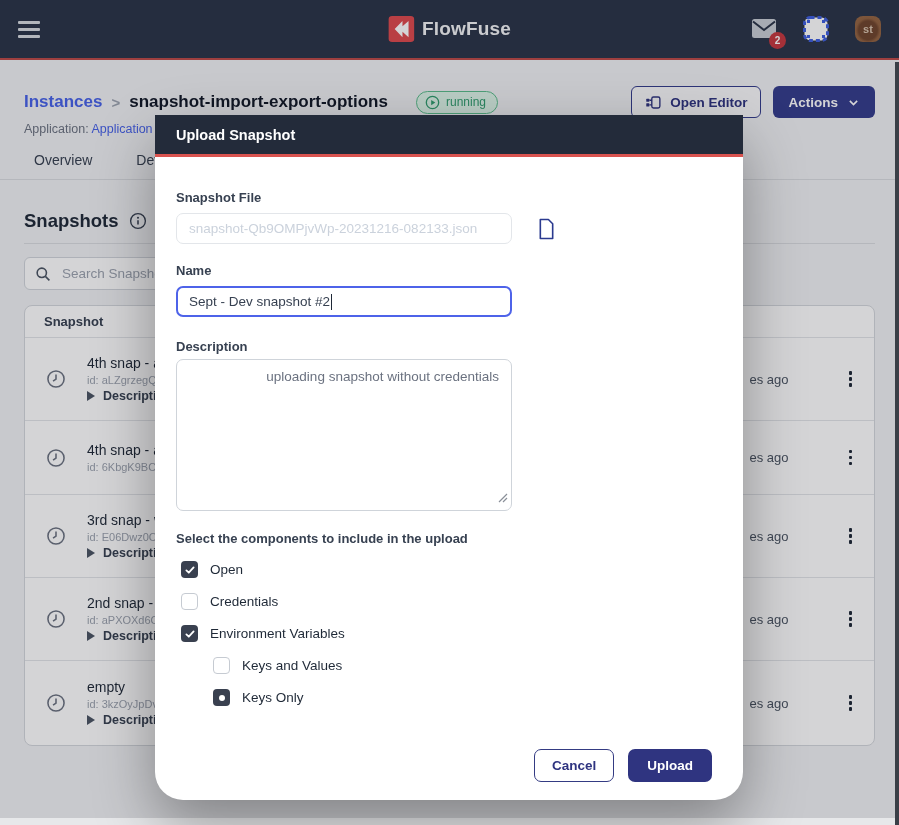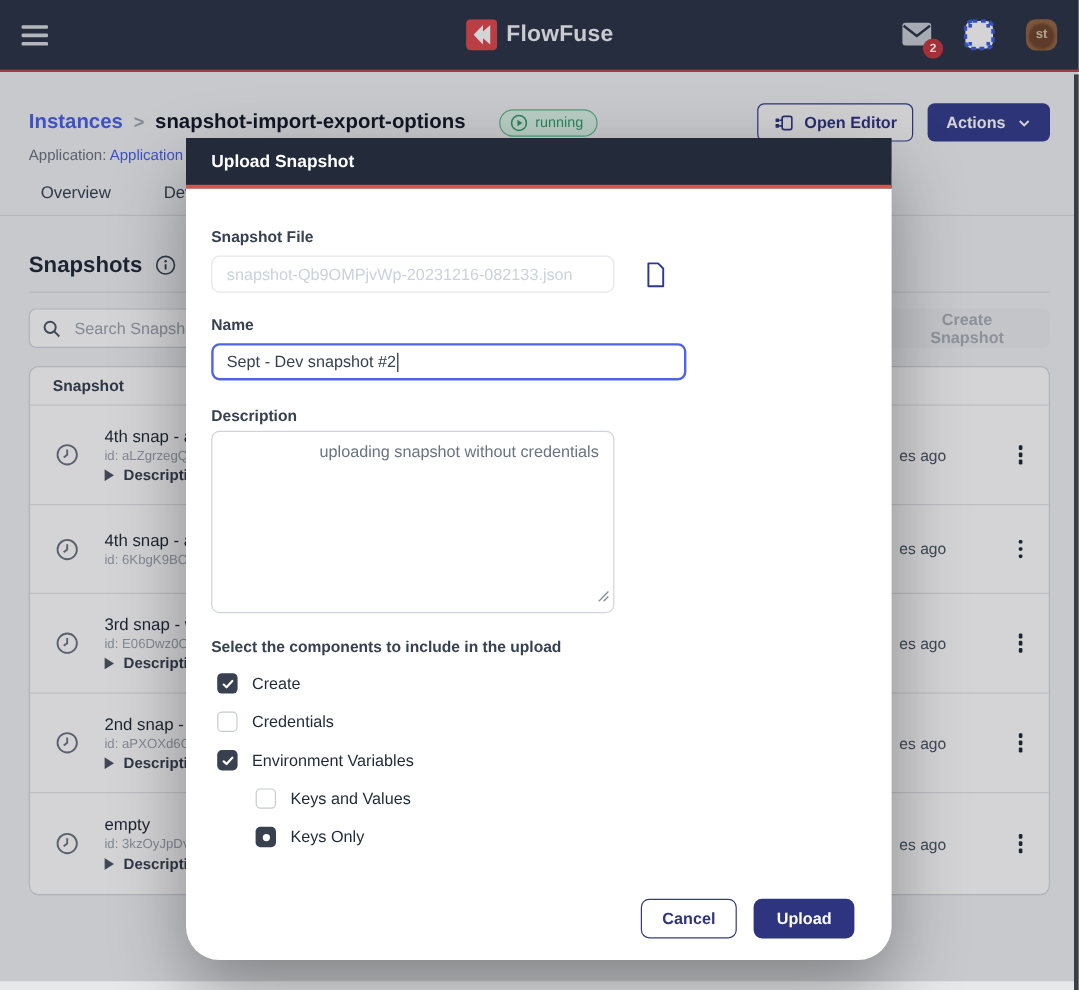--- a/index.html
+++ b/index.html
@@ -96,21 +96,21 @@
     display:flex; align-items:center; padding:0 21px; color:#fff; font-size:14.5px; font-weight:700;}
   .modal-body{ padding:0 21px; flex:1; position:relative;}
   .f-label{ font-size:13px; font-weight:600; color:#374151;}
   .mt-file-label{ margin-top:33px;}
   .file-row{ margin-top:8px; display:flex; align-items:center; gap:25px;}
   .file-input{ width:336px; height:31px; border:1px solid #E3E6EA; border-radius:7px;
     display:flex; align-items:center; padding:0 12px; color:#CBD2DC; font-size:13.5px;
     background:#fff; white-space:nowrap; overflow:hidden;}
   .file-icon{ cursor:pointer; display:flex;}
   .mt-name-label{ margin-top:19px;}
-  .name-input{ margin-top:8px; width:396px; height:31px; border:2px solid #4E63E9; border-radius:7px;
+  .name-input{ margin-top:8px; width:336px; height:31px; border:2px solid #4E63E9; border-radius:7px;
     display:flex; align-items:center; padding:0 11px; font-size:13.5px; color:#374151; cursor:text;}
   .caret{ width:0; border-left:1.5px solid #1F2937; height:16px; margin-left:1px;}
   .mt-desc-label{ margin-top:22px;}
   .desc-wrap{ position:relative; margin-top:5px; width:336px; height:152px;}
   .desc-area{ width:336px; height:152px; border:1px solid #CFD4DA; border-radius:7px;
     padding:8px 12px; font-size:13.5px; color:#6B7280; font-family:inherit;
     resize:none; outline:none; line-height:1.35;text-align:right;}
   .resize-handle{ position:absolute; right:4px; bottom:4px; pointer-events:none;}
   .components-heading{ margin-top:20px; font-size:13px; font-weight:600; color:#374151;}
   .options{ padding-left:5px;}
@@ -234,28 +234,20 @@
   <div class="toolbar">
     <div class="search-box">
       <span style="display:flex;">
         <svg width="16" height="16" viewBox="0 0 20 20" fill="none" stroke="#4B5563" stroke-width="2">
             <circle cx="8.5" cy="8.5" r="5.8"></circle>
             <path d="M13 13 L18 18"></path>
           </svg>
       </span>
       <input type="text" placeholder="Search Snapshots" style="">
     </div>
-    <button class="create-btn">
-      <span style="display:flex;">
-        <svg width="15" height="15" viewBox="0 0 16 16" fill="none" stroke="#A9AFB8" stroke-width="1.8">
-            <path d="M8 2 V14 M2 8 H14"></path>
-          </svg>
-      </span>
-      <span>Create Snapshot</span>
-    </button>
   </div>
 
   <div class="table">
     <div class="thead">Snapshot</div>
 
     <div class="row h83">
       <div class="row-icon">
         <svg width="22" height="22" viewBox="0 0 24 24" fill="none" stroke="#6B7280" stroke-width="1.7">
             <circle cx="12" cy="12" r="8.8"></circle>
             <path d="M12 7.2 V12 L8.8 14.4"></path>
@@ -424,21 +416,21 @@
 
     <div class="components-heading">Select the components to include in the upload</div>
 
     <div class="options">
       <div class="option">
         <span class="box checked">
           <svg width="12" height="12" viewBox="0 0 16 16">
               <path d="M3.2 8.6 L6.4 11.6 L12.8 4.6" stroke="#fff" stroke-width="2.4" fill="none" stroke-linecap="round" stroke-linejoin="round"></path>
             </svg>
         </span>
-        <span>Create</span>
+        <span>Open</span>
       </div>
       <div class="option">
         <span class="box unchecked"></span>
         <span>Credentials</span>
       </div>
       <div class="option">
         <span class="box checked">
           <svg width="12" height="12" viewBox="0 0 16 16">
               <path d="M3.2 8.6 L6.4 11.6 L12.8 4.6" stroke="#fff" stroke-width="2.4" fill="none" stroke-linecap="round" stroke-linejoin="round"></path>
             </svg>

